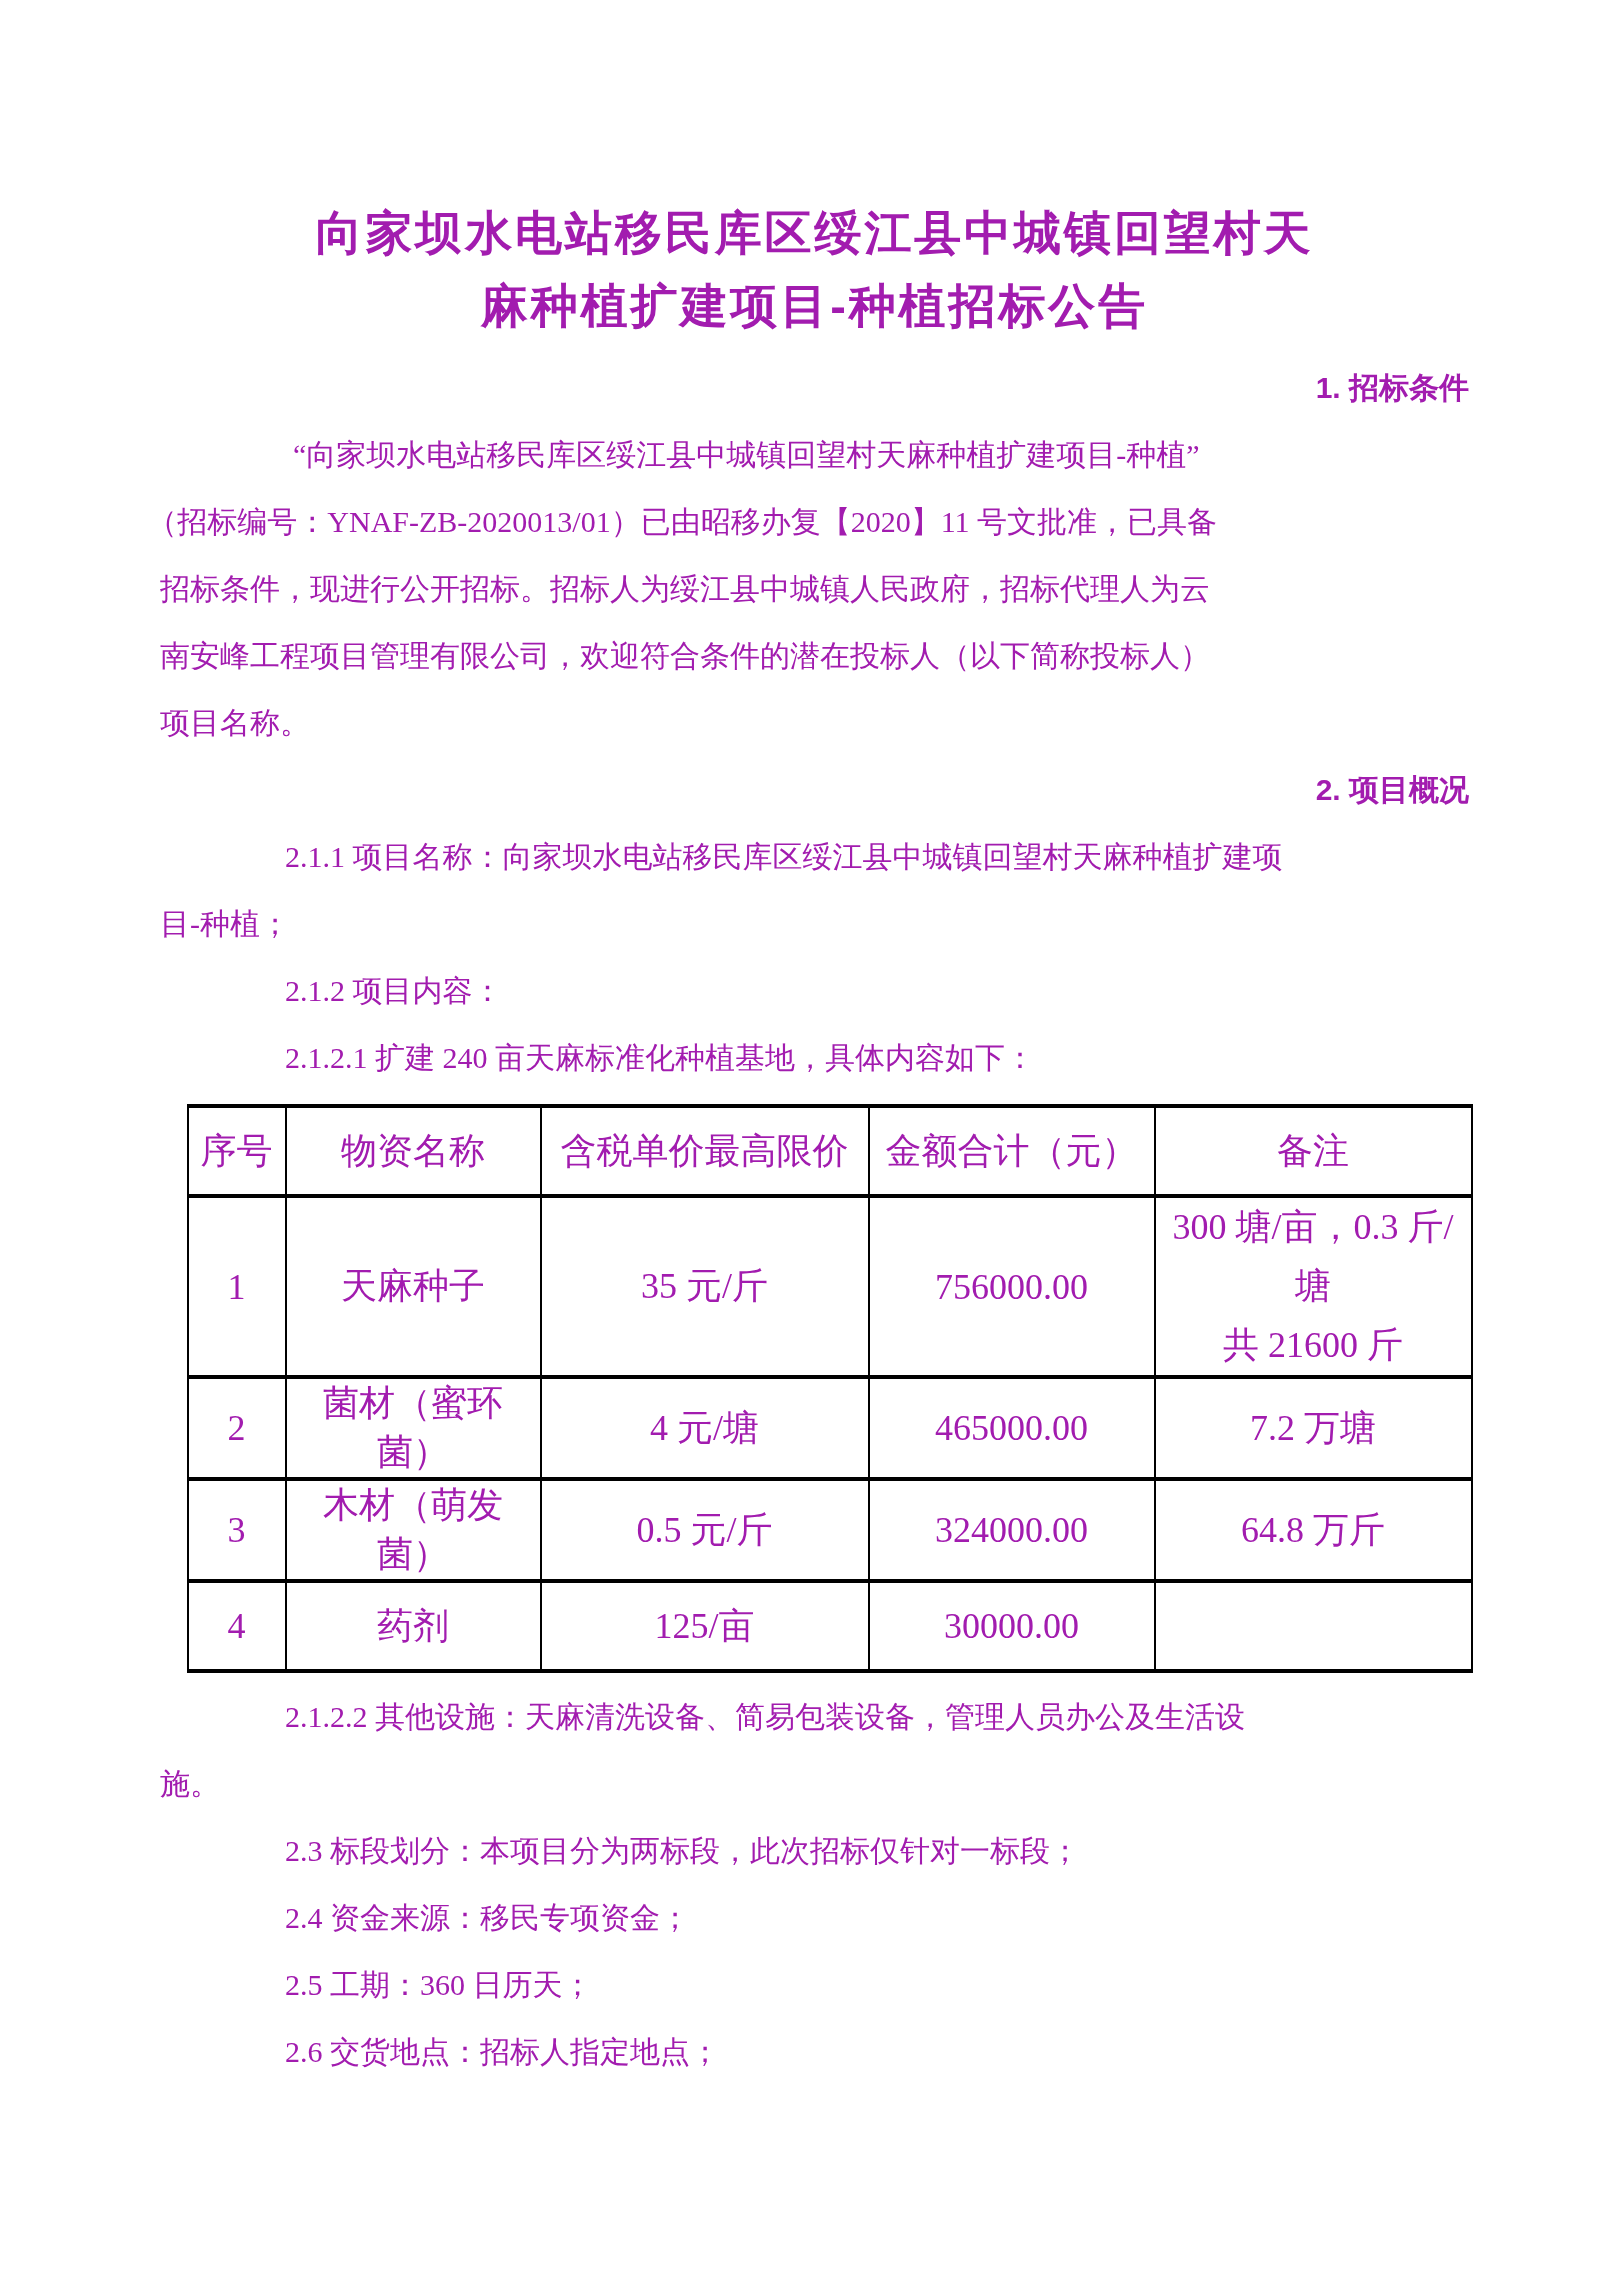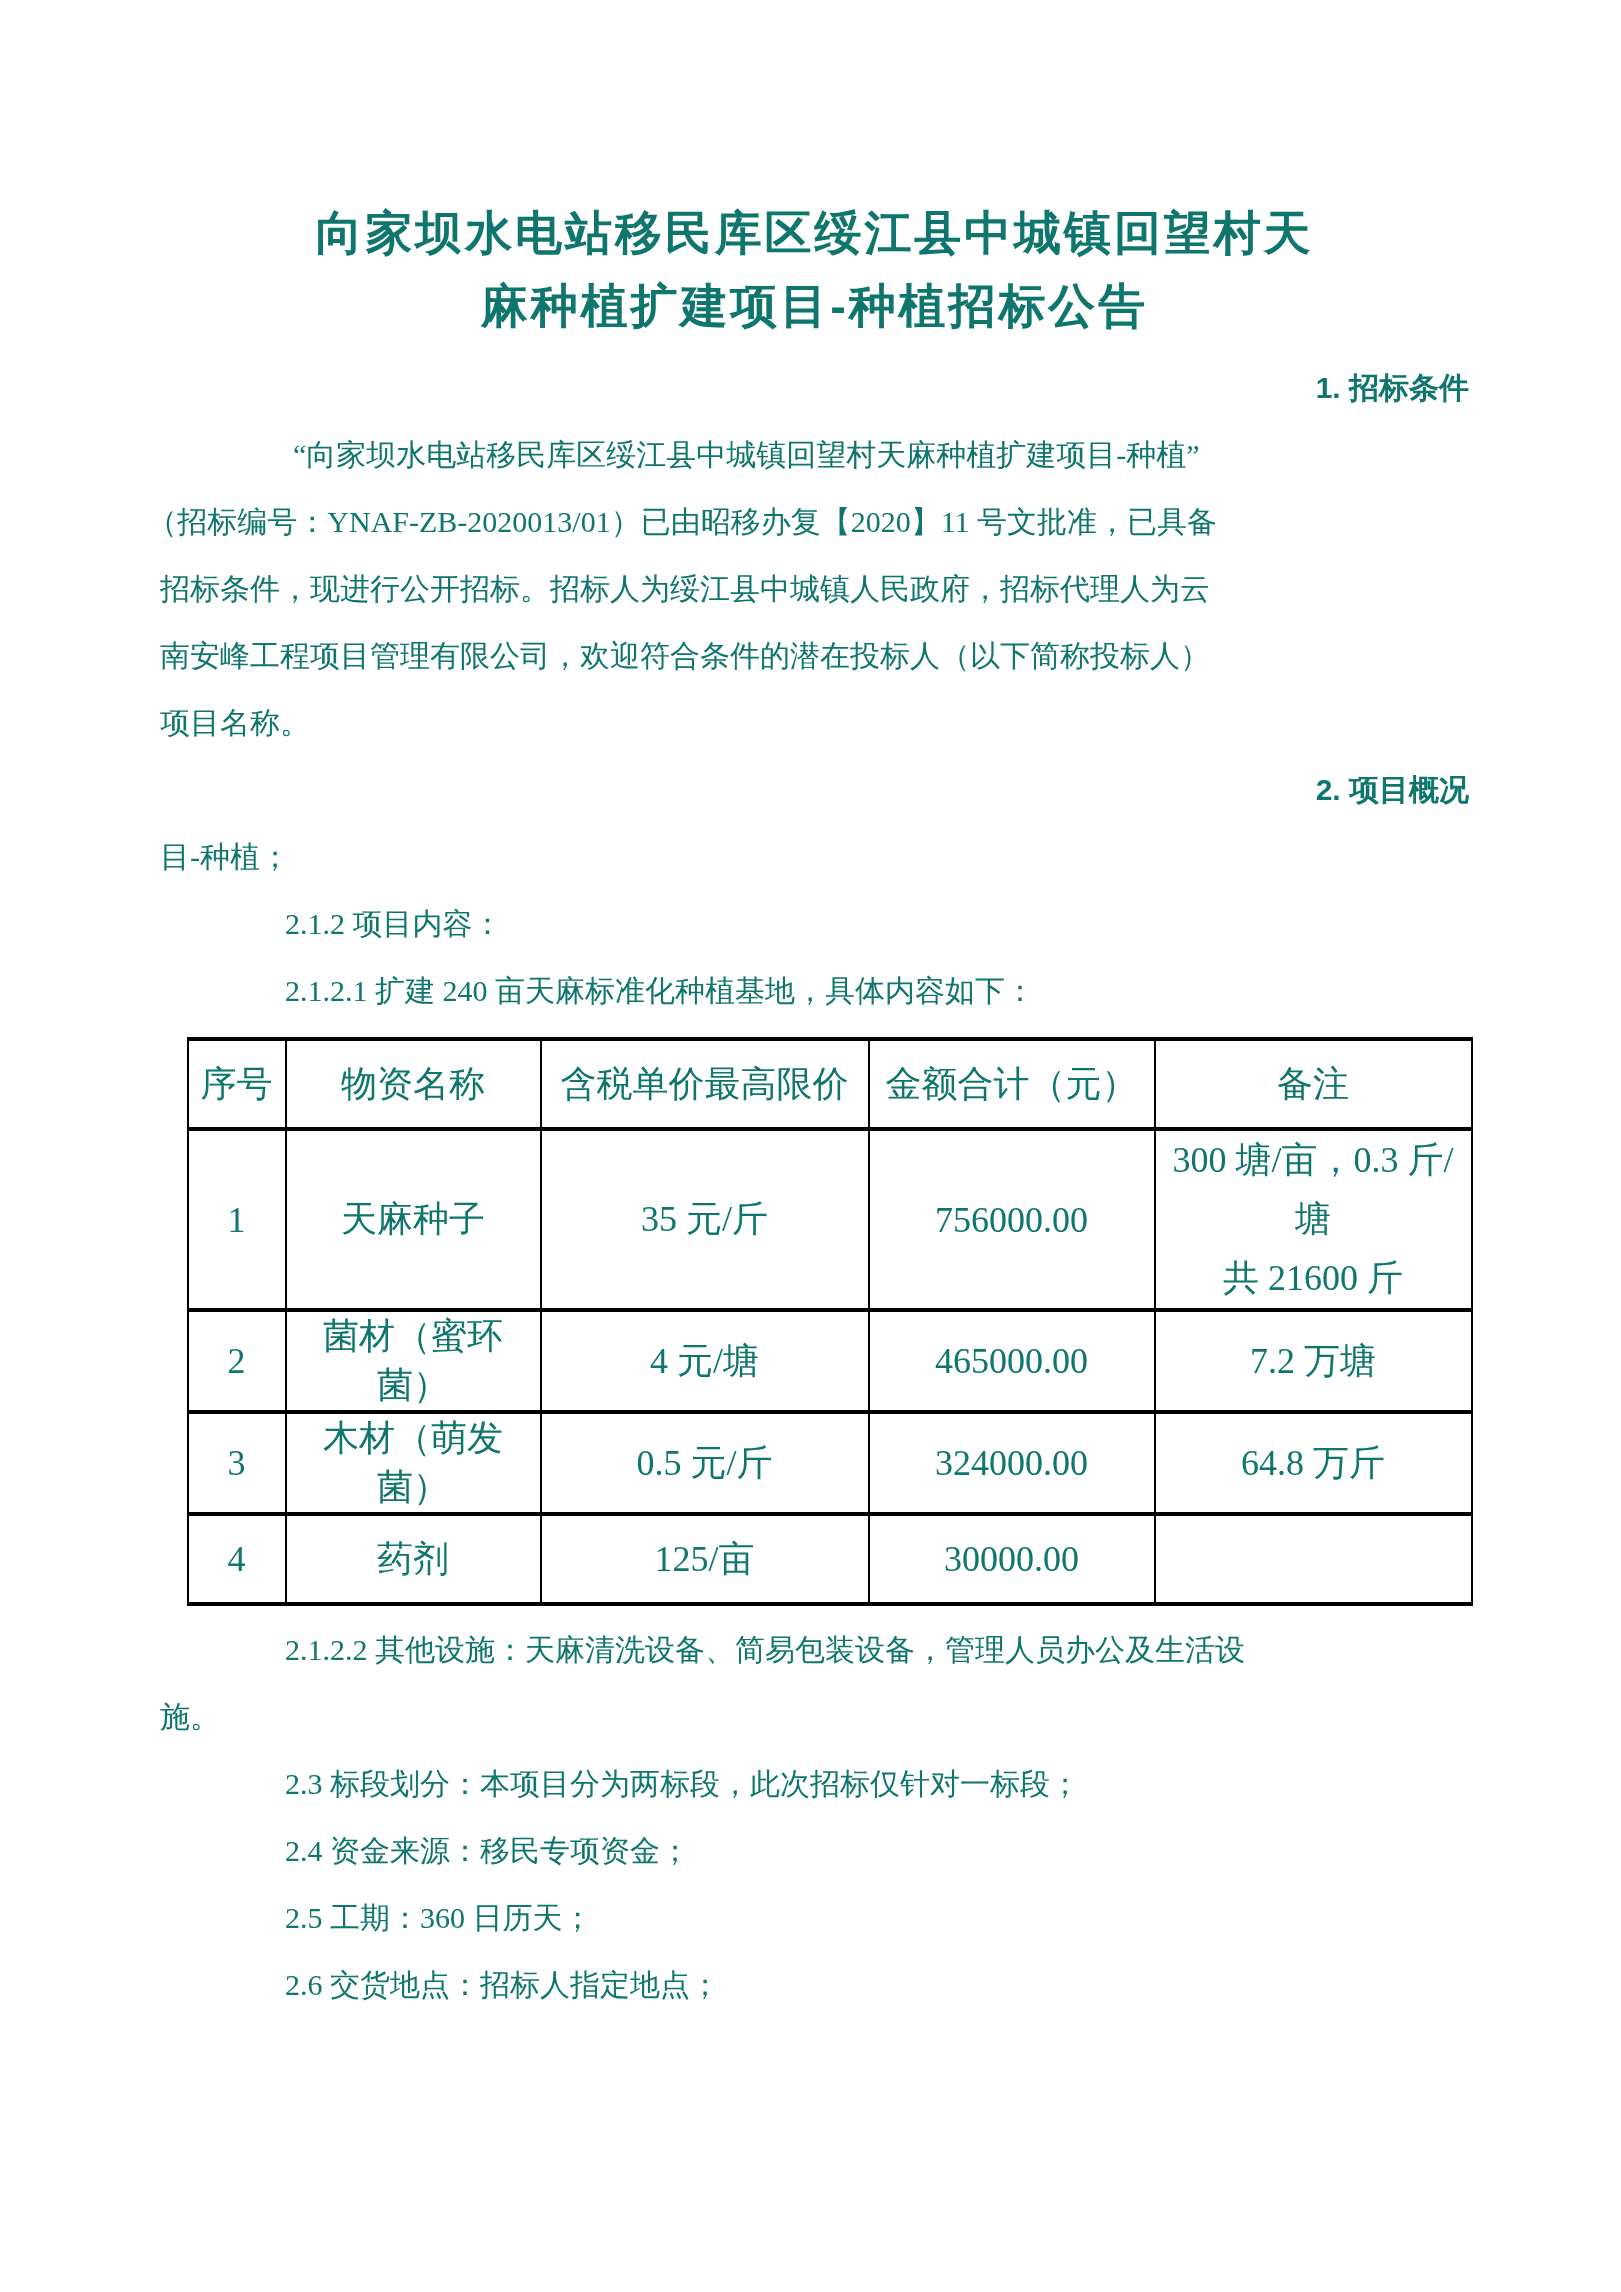--- a/index.html
+++ b/index.html
@@ -2,21 +2,21 @@
 <html><head>
 <meta charset="utf-8">
 <style>
   html, body { margin: 0; padding: 0; background: #888; }
   .page {
     position: relative;
     width: 1621px;
     height: 2293px;
     margin: 0 auto;
     background: #ffffff;
-    color: #0f766e;
+    color: #a21caf;
     font-family: "Liberation Serif", "DejaVu Serif", serif;
     overflow: hidden;
   }
   .doc {
     padding: 196px 152px 0 160px;
   }
   .title {
     text-align: center;
     font-family: "Liberation Sans", "DejaVu Sans", sans-serif;
     font-weight: bold;
@@ -80,20 +80,21 @@
     <div class="gap-after-title"></div>
 
     <div class="line heading indent-h">1. 招标条件</div>
     <div class="line indent-quote">“向家坝水电站移民库区绥江县中城镇回望村天麻种植扩建项目-种植”</div>
     <div class="line hang">（招标编号：YNAF-ZB-2020013/01）已由昭移办复【2020】11 号文批准，已具备</div>
     <div class="line">招标条件，现进行公开招标。招标人为绥江县中城镇人民政府，招标代理人为云</div>
     <div class="line">南安峰工程项目管理有限公司，欢迎符合条件的潜在投标人（以下简称投标人）</div>
     <div class="line">项目名称。</div>
 
     <div class="line heading indent-h">2. 项目概况</div>
+    <div class="line indent-sub">2.1.1 项目名称：向家坝水电站移民库区绥江县中城镇回望村天麻种植扩建项</div>
     <div class="line">目-种植；</div>
     <div class="line indent-sub">2.1.2 项目内容：</div>
     <div class="line indent-sub">2.1.2.1 扩建 240 亩天麻标准化种植基地，具体内容如下：</div>
 
     <table class="goods">
       <colgroup>
         <col style="width:98px">
         <col style="width:255px">
         <col style="width:328px">
         <col style="width:286px">

